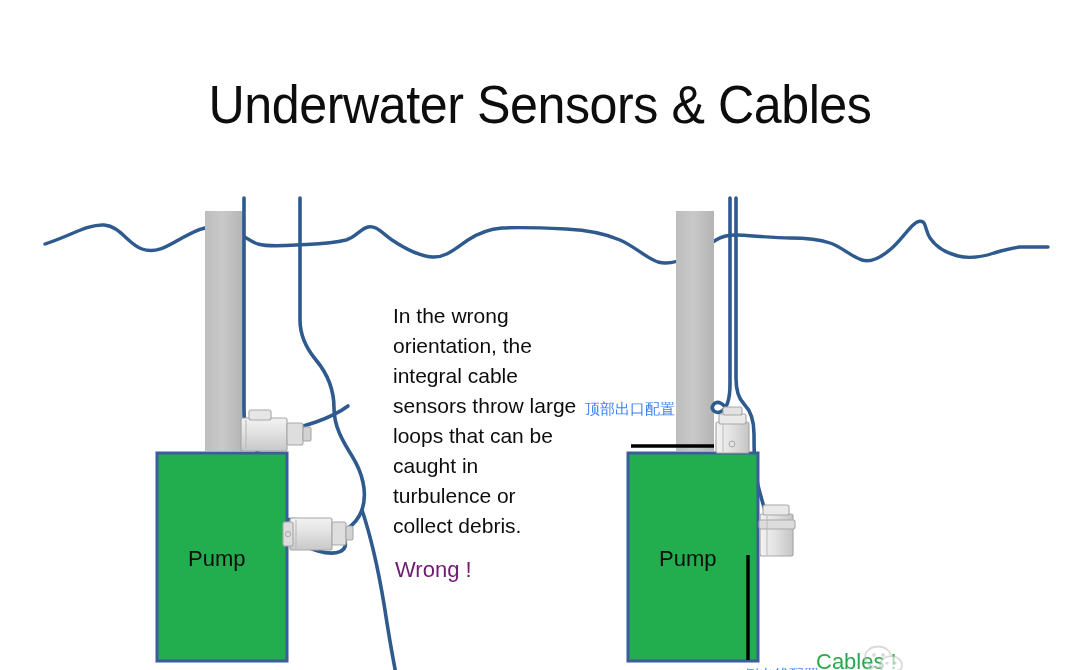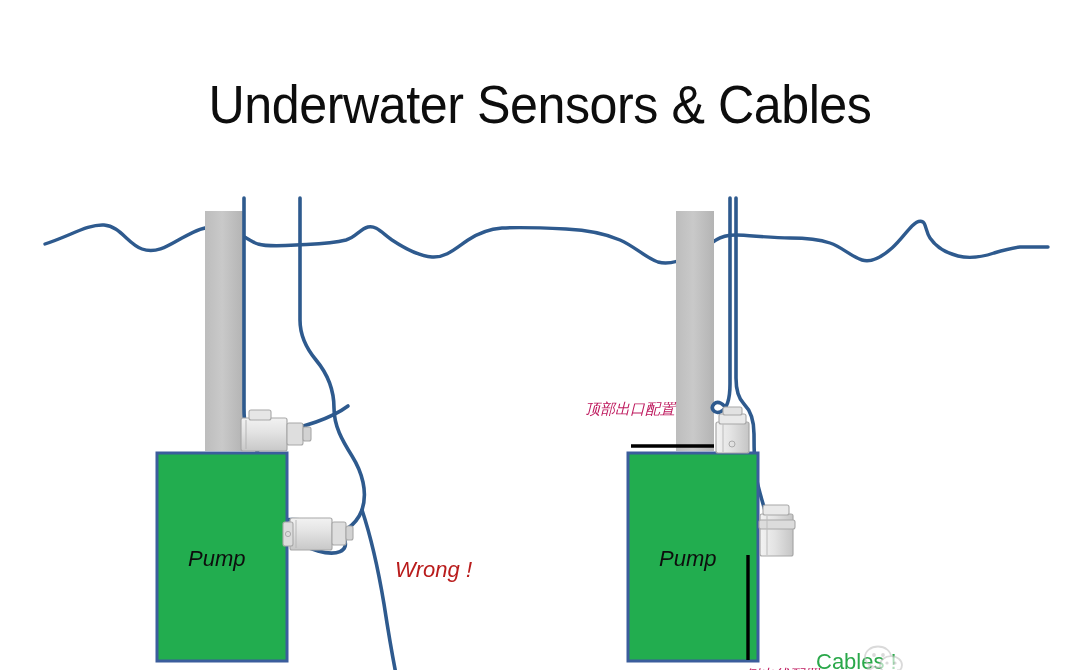--- a/index.html
+++ b/index.html
@@ -59,43 +59,41 @@
   }
   #left-para  { left: 393px; top: 253px; width: 185px; }
   #right-para { left: 815px; top: 253px; width: 190px; }
 
   .verdict {
     position: absolute;
     font-size: 22px;
     line-height: 28px;
     font-weight: 400;
   }
-  #wrong-label { left: 395px; top: 508px; color: #b91c1c; font-style: italic; }
+  #wrong-label { left: 395px; top: 508px; color: #701a75; }
   #right-label { left: 816px; top: 600px; color: #2aa84a; }
 
   .cn-label {
     position: absolute;
     font-size: 15px;
     line-height: 19px;
-    color: #be185d;
-    font-style: italic;
+    color: #3b82f6;
     font-weight: 400;
     white-space: nowrap;
     font-family: "Liberation Serif", serif;
   }
   #cn-top  { left: 585px; top: 352px; }
   #cn-side { left: 744px; top: 618px; }
 
   .pump-label {
     position: absolute;
     font-size: 22px;
     line-height: 26px;
     color: #0d0d0d;
     white-space: nowrap;
-    font-style: italic;
   }
   #pump-label-left  { left: 188px; top: 498px; }
   #pump-label-right { left: 659px; top: 498px; }
 
   
   #watermark {
     position: absolute;
     left: 862px;
     top: 596px;
     display: flex;
@@ -218,20 +216,21 @@
         <rect x="763" y="457" width="26" height="10" rx="2" fill="#e9e9e9" stroke="#a8a8a8" stroke-width="1.1"></rect>
         <rect x="759" y="472" width="36" height="9" rx="2" fill="#dcdcdc" stroke="#a8a8a8" stroke-width="1.1"></rect>
         <line x1="767" y1="468" x2="767" y2="507" stroke="#bcbcbc" stroke-width="1"></line>
       </g>
 
       <line x1="631" y1="398" x2="714" y2="398" stroke="#000000" stroke-width="3.4"></line>
       <line x1="748" y1="507" x2="748" y2="612" stroke="#000000" stroke-width="3.4"></line>
     </g>
   </svg>
 
+  <div class="para" id="left-para">In the wrong orientation, the integral cable sensors throw large loops that can be caught in turbulence or collect debris.</div>
 
   <div class="verdict" id="wrong-label">Wrong !</div>
 
 
   <div class="verdict" id="right-label">Cables !</div>
 
   <div class="pump-label" id="pump-label-left">Pump</div>
 
   <div class="pump-label" id="pump-label-right">Pump</div>
 

